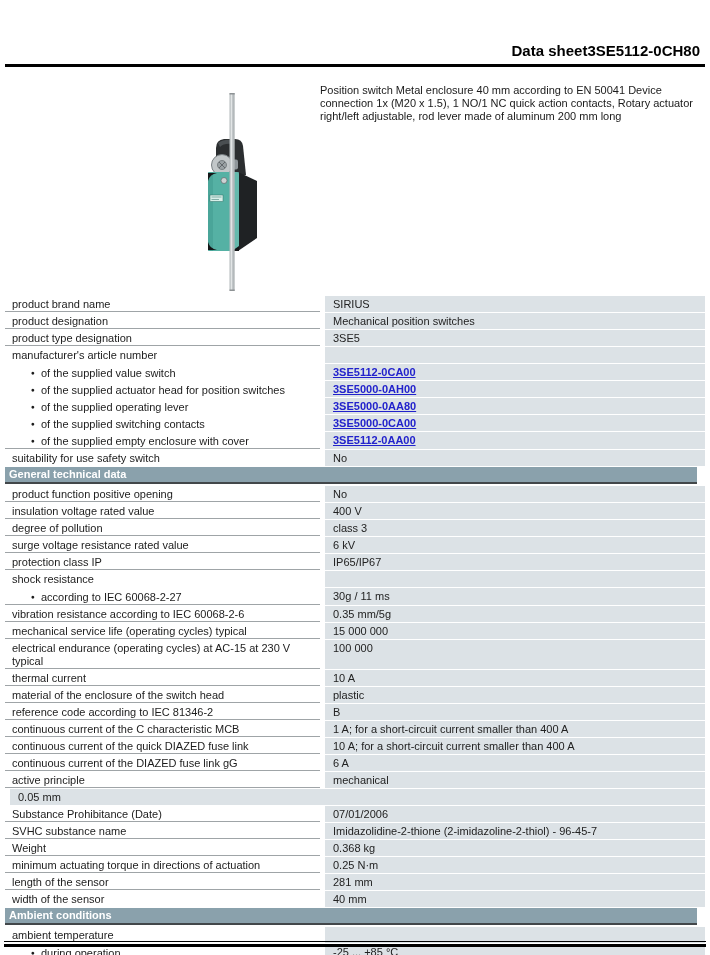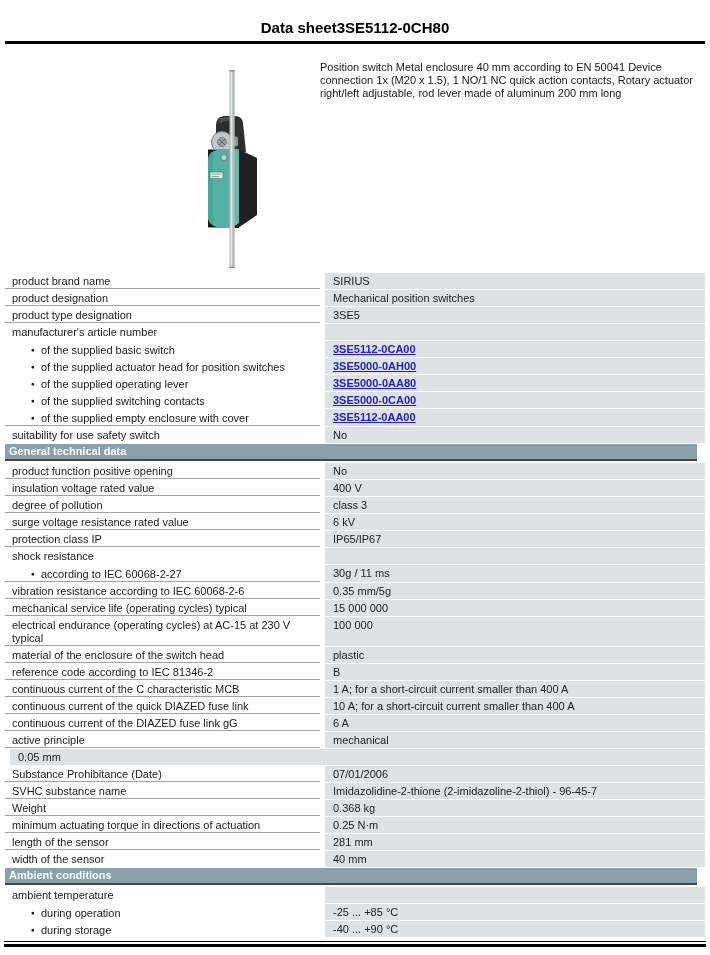--- a/index.html
+++ b/index.html
@@ -1,21 +1,21 @@
 <!DOCTYPE html>
 <html style="--band: #8aa1ac; --cell: #dce2e6; --link: #2222cc; --sep: #9fa4a7;"><head>
 <meta charset="utf-8">
 <style>
   html,body{margin:0;padding:0;background:#fff;}
   body{width:710px;height:955px;position:relative;overflow:hidden;
        font-family:"Liberation Sans",sans-serif;-webkit-font-smoothing:antialiased;}
   .page{position:absolute;inset:0;padding:0 4px;box-sizing:border-box;}
 
   
-  .hdr{display:flex;justify-content:center;align-items:flex-end;padding:19px 6px 5px 6px;}
+  .hdr{display:flex;justify-content:flex-end;align-items:flex-end;padding:13px 6px 5px 6px;margin-top:29px;}
   .hdr-title,.hdr-code{font-size:15px;font-weight:bold;color:#000;}
   .toprule{height:3px;background:#000;margin:0 1px;}
 
   
   .intro{position:relative;height:229px;}
   .product-image{position:absolute;left:176px;top:21px;width:130px;height:208px;}
   .desc{position:absolute;left:316px;top:17px;width:392px;margin:0;
         font-size:11px;line-height:13px;color:#1a1a1a;}
 
   
@@ -98,21 +98,21 @@
       </div>
       <div class="row">
         <div class="label-cell b sep"><span>product type designation</span></div>
         <div class="value-cell"><span>3SE5</span></div>
       </div>
       <div class="row">
         <div class="label-cell b"><span>manufacturer's article number</span></div>
         <div class="value-cell"></div>
       </div>
       <div class="row">
-        <div class="label-cell indent"><span class="bullet"></span><span>of the supplied basic switch</span></div>
+        <div class="label-cell indent"><span class="bullet"></span><span>of the supplied value switch</span></div>
         <div class="value-cell"><a class="link" href="#">3SE5112-0CA00</a></div>
       </div>
       <div class="row">
         <div class="label-cell indent"><span class="bullet"></span><span>of the supplied actuator head for position switches</span></div>
         <div class="value-cell"><a class="link" href="#">3SE5000-0AH00</a></div>
       </div>
       <div class="row">
         <div class="label-cell indent"><span class="bullet"></span><span>of the supplied operating lever</span></div>
         <div class="value-cell"><a class="link" href="#">3SE5000-0AA80</a></div>
       </div>
@@ -161,20 +161,24 @@
         <div class="label-cell b sep"><span>vibration resistance according to IEC 60068-2-6</span></div>
         <div class="value-cell"><span>0.35 mm/5g</span></div>
       </div>
       <div class="row">
         <div class="label-cell b sep"><span>mechanical service life (operating cycles) typical</span></div>
         <div class="value-cell"><span>15 000 000</span></div>
       </div>
       <div class="row">
         <div class="label-cell b sep"><span>electrical endurance (operating cycles) at AC-15 at 230 V typical</span></div>
         <div class="value-cell"><span>100 000</span></div>
+      </div>
+      <div class="row">
+        <div class="label-cell b sep"><span>thermal current</span></div>
+        <div class="value-cell"><span>10 A</span></div>
       </div>
       <div class="row">
         <div class="label-cell b sep"><span>material of the enclosure of the switch head</span></div>
         <div class="value-cell"><span>plastic</span></div>
       </div>
       <div class="row">
         <div class="label-cell b sep"><span>reference code according to IEC 81346-2</span></div>
         <div class="value-cell"><span>B</span></div>
       </div>
       <div class="row">

